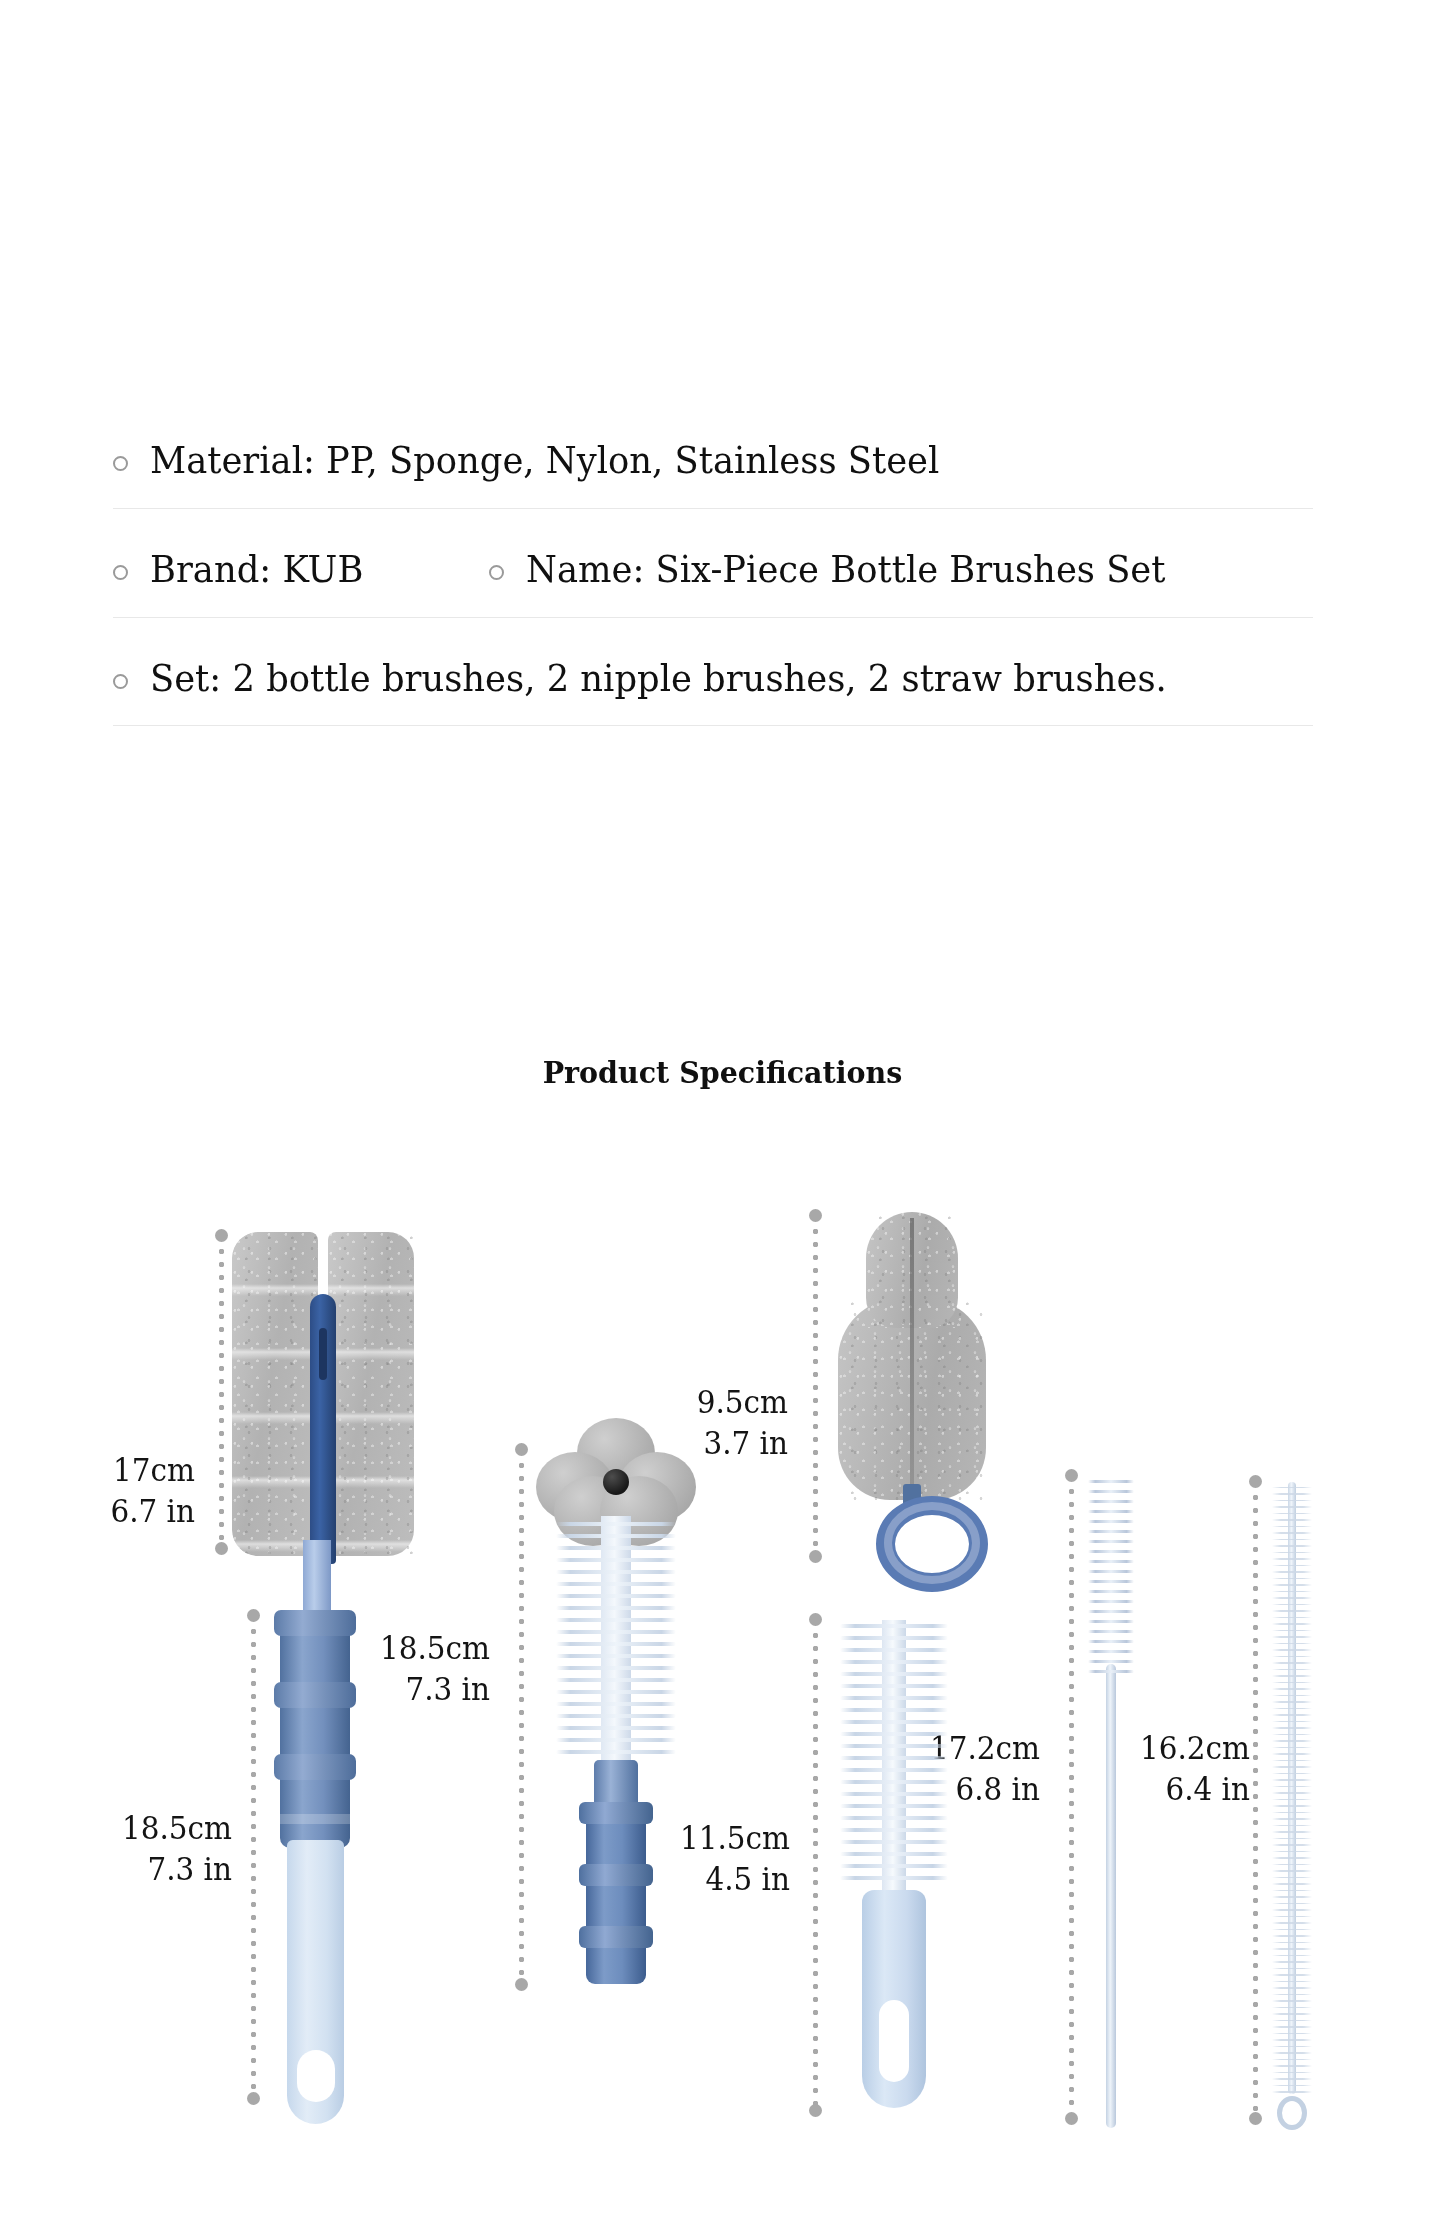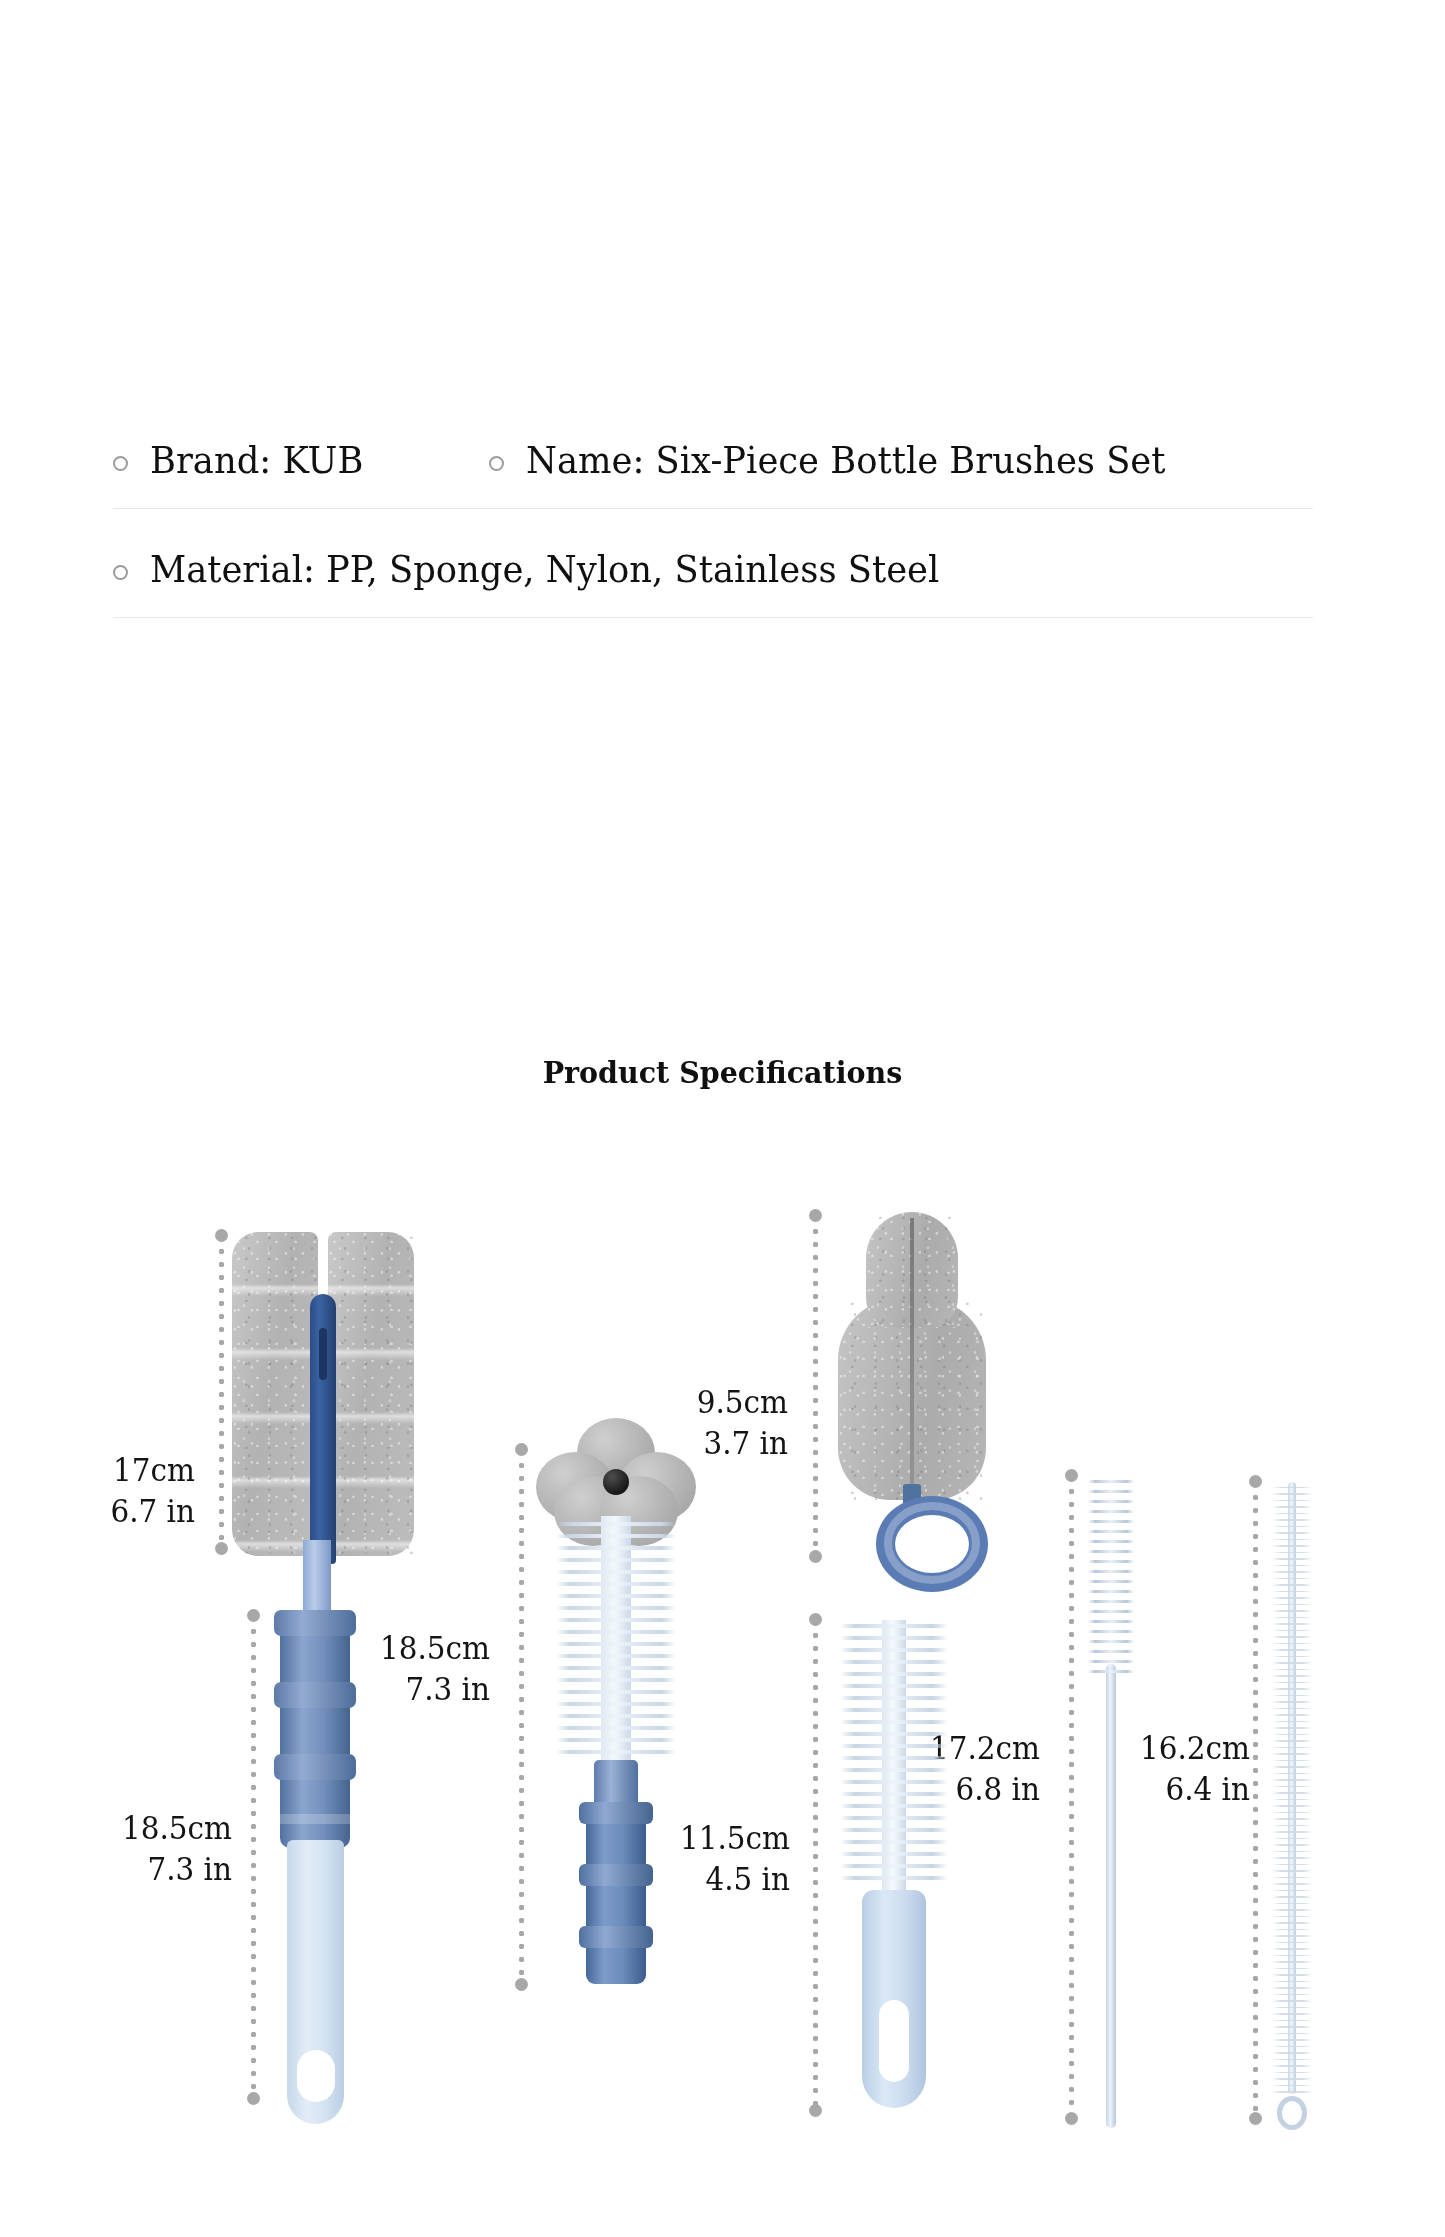--- a/index.html
+++ b/index.html
@@ -280,36 +280,40 @@
   }
 </style>
 </head>
 <body>
 
 <div class="page">
 
 
   <div class="info-list">
 
+    <div class="info-row">
+      <span class="bullet"></span>
+      <span class="info-text">Material: PP, Sponge, Nylon, Stainless Steel</span>
+    </div>
+
     <div class="info-row two-col">
       <span class="col-a">
         <span class="bullet"></span>
         <span class="info-text">Brand: KUB</span>
       </span>
       <span class="col-b">
         <span class="bullet"></span>
         <span class="info-text">Name: Six-Piece Bottle Brushes Set</span>
       </span>
     </div>
 
     <div class="info-row">
       <span class="bullet"></span>
-      <span class="info-text">Material: PP, Sponge, Nylon, Stainless Steel</span>
-    </div>
-
+      <span class="info-text">Set: 2 bottle brushes, 2 nipple brushes, 2 straw brushes.</span>
+    </div>
 
   </div>
 
   <div class="spec-heading">Product Specifications</div>
 
   <div class="diagram">
 
     <div class="measure" style="left:218px;top:82px;height:320px;">
       <span class="cap top"></span>
       <span class="cap bot"></span>

